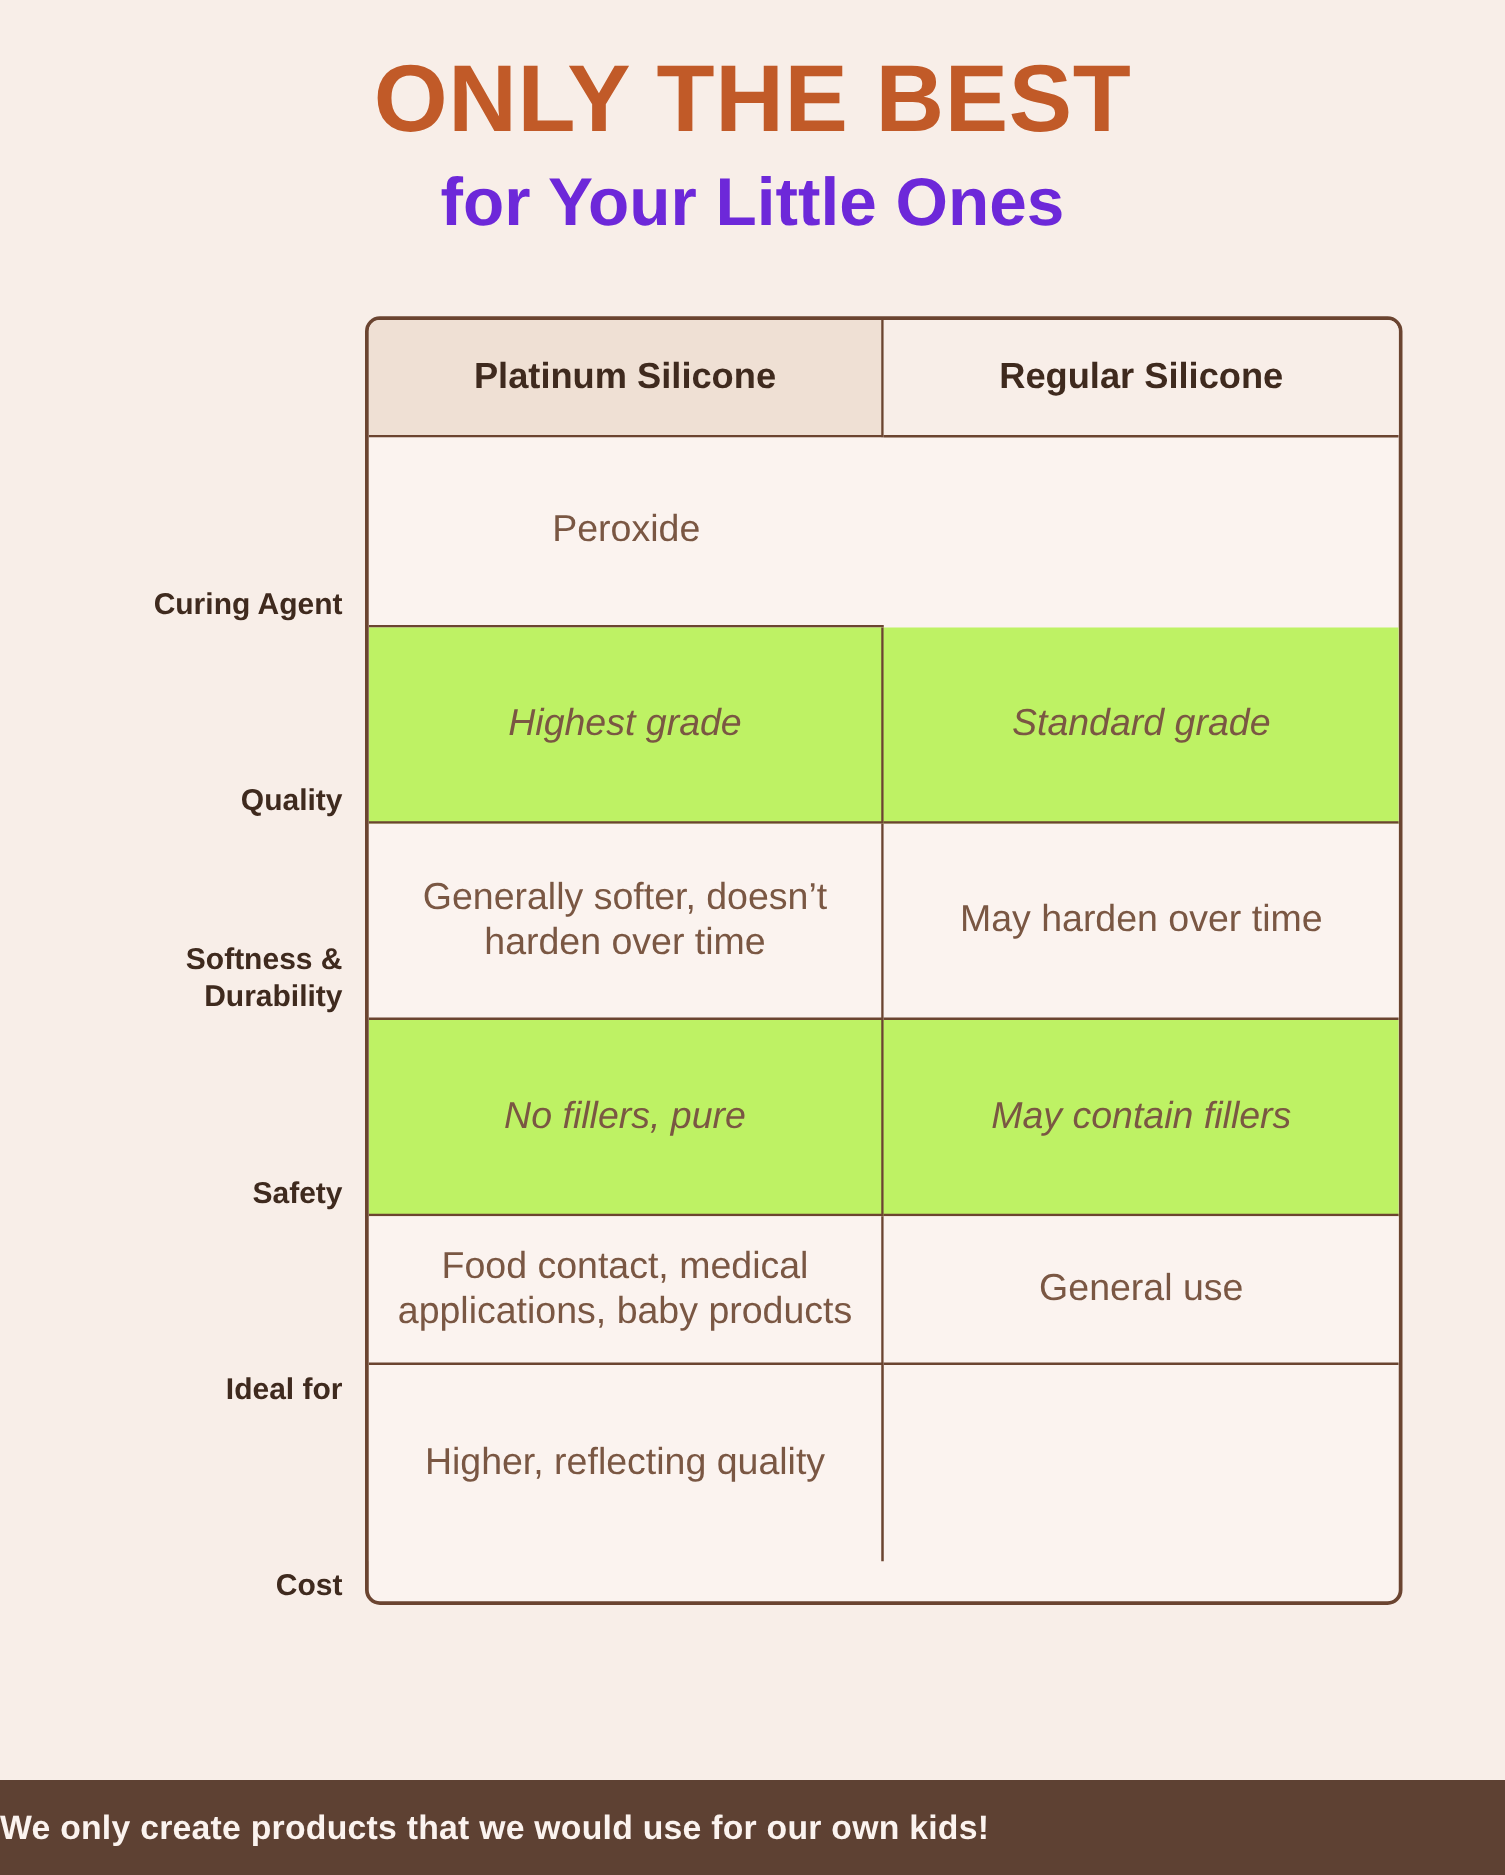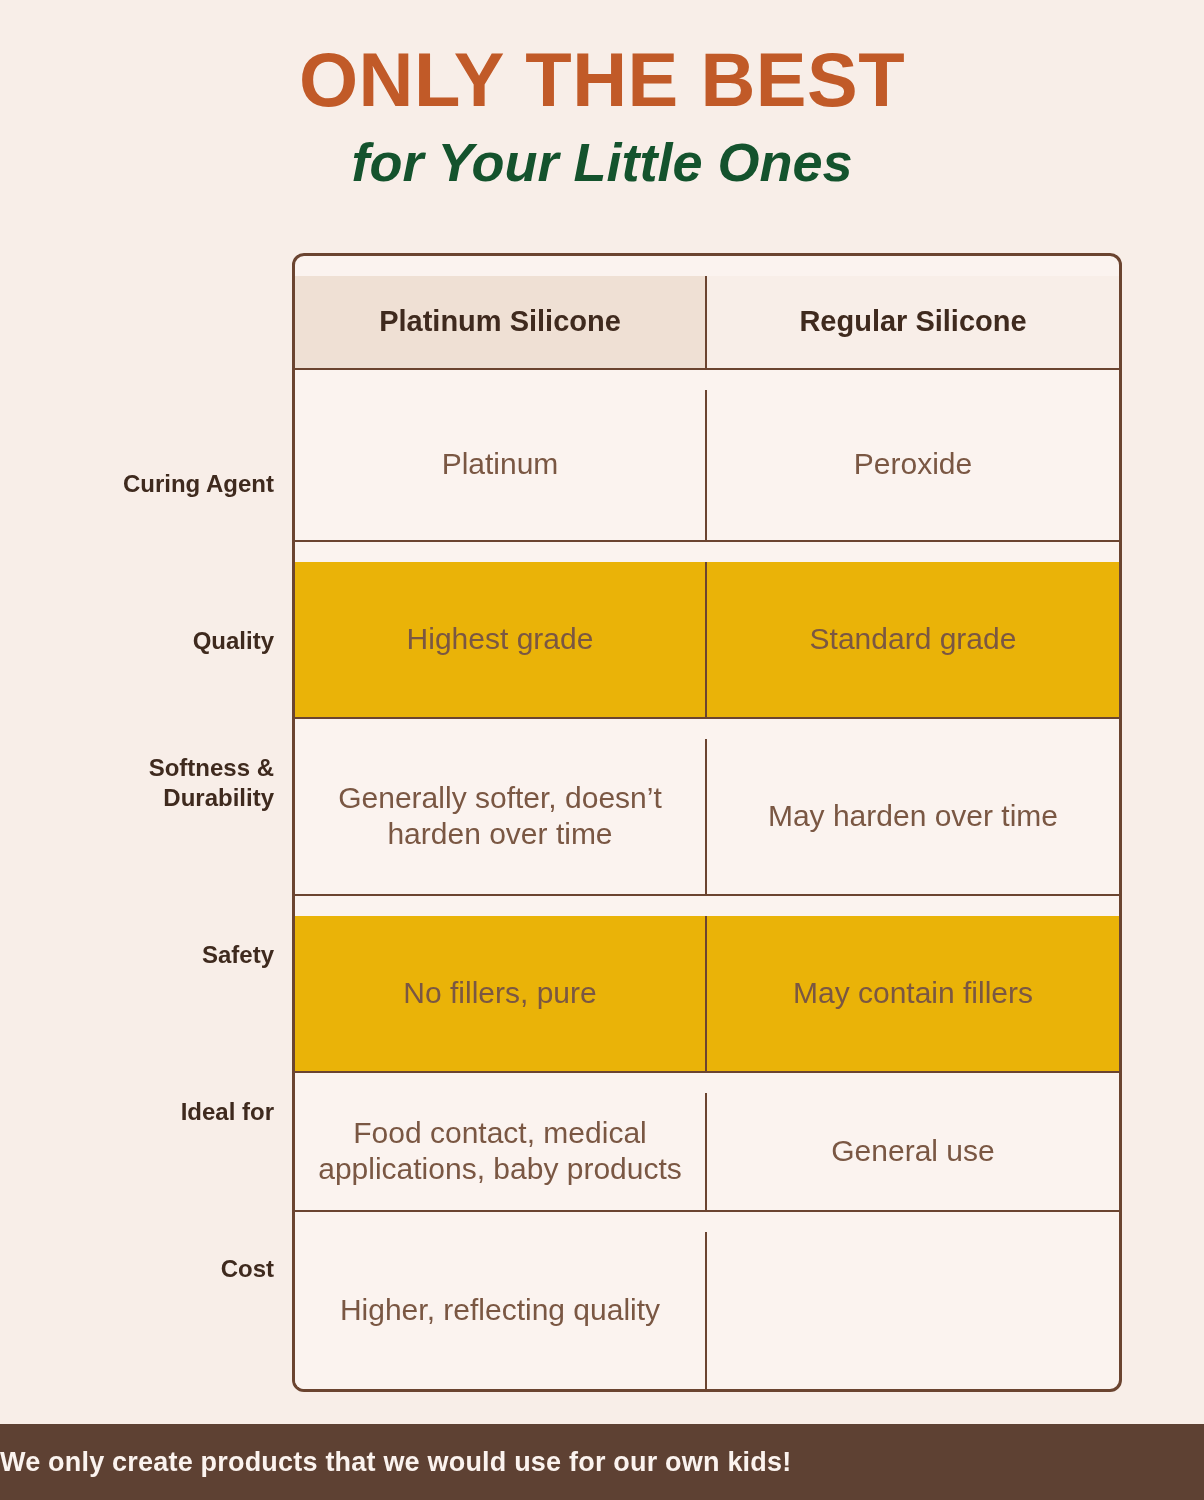--- a/index.html
+++ b/index.html
@@ -32,24 +32,23 @@
     font-size: 76px;
     font-weight: 800;
     letter-spacing: 0.5px;
     color: #c15a28;
     line-height: 1.05;
     margin: 0;
   }
   .title-sub {
     font-size: 54px;
     font-weight: 700;
-    color: #14532d;
+    color: #6d28d9;
     line-height: 1.2;
     margin: 10px 0 0 0;
-    font-style: italic;
   }
 
   .table-wrap {
     position: relative;
     margin-top: 58px;
     margin-left: 60px;
     width: 1090px;
     display: flex;
     flex-direction: row;
   }
@@ -78,21 +77,20 @@
     border: 3px solid #6b4430;
     border-radius: 12px;
     box-sizing: border-box;
     overflow: hidden;
     background: #fbf3ef;
   }
 
   .grid-row {
     display: flex;
     flex-direction: row;
-    margin-top: 20px;
   }
   .cell {
     width: 50%;
     box-sizing: border-box;
     display: flex;
     align-items: center;
     justify-content: center;
     text-align: center;
     color: #7a5743;
     font-size: 30px;
@@ -118,21 +116,22 @@
   }
   .head-row .cell.right {
     background: #f8eee8;
     border-right: none;
   }
 
   .body-row .cell {
     background: #fbf3ef;
   }
   .body-row.shaded .cell {
-    background: #eab308;
+    background: #bef264;
+    font-style: italic;
   }
 
   .footer {
     position: absolute;
     left: 0;
     bottom: 0;
     width: 1204px;
     height: 76px;
     background: #5e4133;
     display: flex;
@@ -180,21 +179,20 @@
     </div>
 
     <div class="grid">
 
       <div class="grid-row head-row">
         <div class="cell left">Platinum Silicone</div>
         <div class="cell right">Regular Silicone</div>
       </div>
 
       <div class="grid-row body-row" style="height:152px">
-        <div class="cell left">Platinum</div>
         <div class="cell right">Peroxide</div>
       </div>
 
       <div class="grid-row body-row shaded" style="height:157px">
         <div class="cell left">Highest grade</div>
         <div class="cell right">Standard grade</div>
       </div>
 
       <div class="grid-row body-row" style="height:157px">
         <div class="cell left">Generally softer, doesn’t harden over time</div>

